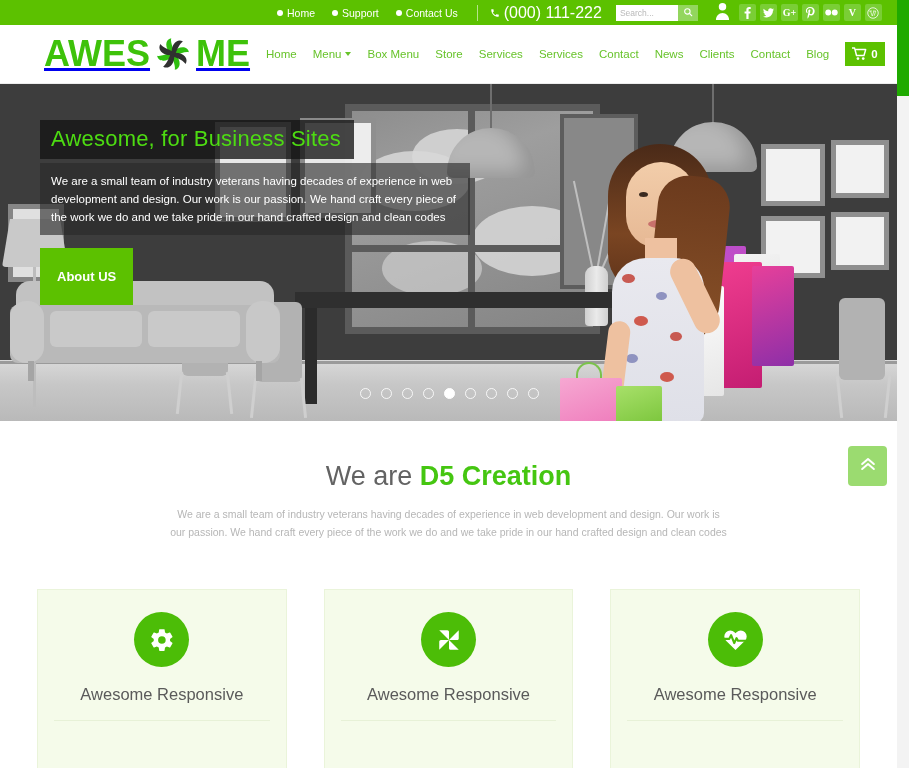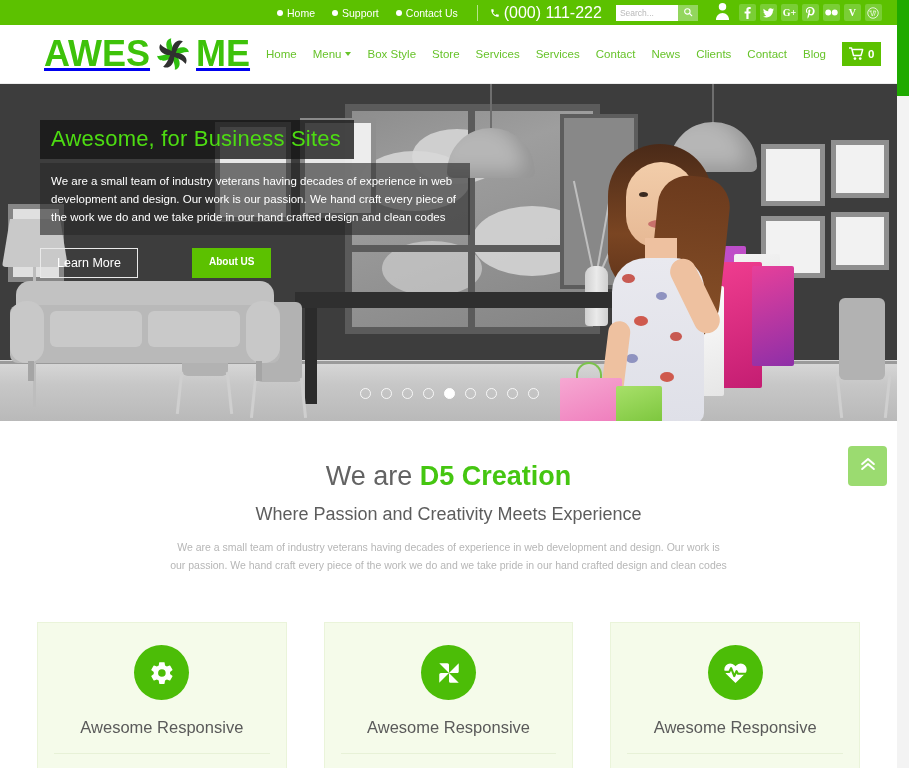--- a/index.html
+++ b/index.html
@@ -218,22 +218,22 @@
   .hero-desc {
     margin-top:4px; background: rgba(40,40,40,.62); color:#ffffff;
     font-size:11.5px; line-height:18px; padding:9px 11px; width:430px;
   }
   .hero-btns { margin-top:13px; display:flex; gap:14px; }
   .btn-outline {
     border:1px solid #e9e9e9; color:#ffffff; font-size:12.5px;
     padding:7px 16px; background:transparent; text-decoration:none;
   }
   .btn-green {
-    background:#5cc100; color:#ffffff; font-size:10px; font-weight:bold;
-    padding:8px 17px; text-decoration:none;margin-left:40px;
+    background:#5cc100; color:#ffffff; font-size:13px; font-weight:bold;
+    padding:21px 17px; text-decoration:none;
   }
   .dots { position:absolute; left:360px; bottom:22px; display:flex; gap:10px; z-index:7; }
   .dot { width:11px; height:11px; border-radius:50%; border:1.5px solid rgba(255,255,255,.85); }
   .dot.active { background:#ffffff; border-color:#ffffff; }
 
   
   .intro { text-align:center; padding: 40px 0 0; background:#ffffff; }
   .intro h1 { font-size:27px; font-weight:normal; color:#636363; }
   .intro h1 .accent { color:#45c611; font-weight:bold; }
   .intro h2 { font-size:18px; font-weight:normal; color:#5d5d5d; margin-top:12px; }
@@ -377,21 +377,21 @@
 
     <nav class="nav">
       <a href="#">
           <span>Home</span>
         </a>
       <a href="#">
           <span>Menu</span>
           <i class="caret"></i>
         </a>
       <a href="#">
-          <span>Box Style</span>
+          <span>Box Menu</span>
         </a>
       <a href="#">
           <span>Store</span>
         </a>
       <a href="#">
           <span>Services</span>
         </a>
       <a href="#">
           <span>Services</span>
         </a>
@@ -520,41 +520,39 @@
         <div class="bag-handle" style="left:64px; top:276px; width:26px; height:20px; border-color:#7ac24a;"></div>
         <div class="bag" style="left:48px; top:292px; width:62px; height:45px; background:linear-gradient(160deg,#f6a8d2,#ef7cbc);"></div>
         <div class="bag" style="left:104px; top:300px; width:46px; height:37px; background:linear-gradient(160deg,#a8e06a,#7cc63d);"></div>
       </div>
     </div>
 
     <div class="hero-text">
       <div class="hero-title">Awesome, for Business Sites</div>
       <div class="hero-desc">We are a small team of industry veterans having decades of experience in web development and design. Our work is our passion. We hand craft every piece of the work we do and we take pride in our hand crafted design and clean codes</div>
       <div class="hero-btns">
-        <a class="btn-outline" href="#">Learn More</a>
         <a class="btn-green" href="#">About US</a>
       </div>
     </div>
 
     <div class="dots">
       <span class="dot"></span>
       <span class="dot"></span>
       <span class="dot"></span>
       <span class="dot"></span>
       <span class="dot active"></span>
       <span class="dot"></span>
       <span class="dot"></span>
       <span class="dot"></span>
       <span class="dot"></span>
     </div>
   </div>
 
   <section class="intro">
     <h1><span>We are </span><span class="accent">D5 Creation</span></h1>
-    <h2>Where Passion and Creativity Meets Experience</h2>
     <p>We are a small team of industry veterans having decades of experience in web development and design. Our work is our passion. We hand craft every piece of the work we do and we take pride in our hand crafted design and clean codes</p>
   </section>
 
   <section class="features">
     <div class="feature">
       <div class="fe-icon">
         <svg width="26" height="26" viewBox="0 0 24 24" fill="#ffffff">
           <path d="M19.4 13c.04-.33.06-.66.06-1s-.02-.67-.06-1l2.1-1.65a.5.5 0 0 0 .12-.64l-2-3.46a.5.5 0 0 0-.6-.22l-2.5 1a7.3 7.3 0 0 0-1.73-1l-.38-2.65A.5.5 0 0 0 13.9 2h-4a.5.5 0 0 0-.5.42l-.38 2.65c-.62.25-1.2.59-1.73 1l-2.5-1a.5.5 0 0 0-.6.22l-2 3.46a.5.5 0 0 0 .12.64L4.42 11c-.04.33-.07.66-.07 1s.03.67.07 1l-2.11 1.65a.5.5 0 0 0-.12.64l2 3.46c.13.22.39.3.6.22l2.5-1c.52.41 1.1.75 1.73 1l.38 2.65c.04.24.25.42.5.42h4c.25 0 .46-.18.5-.42l.38-2.65c.62-.25 1.2-.59 1.73-1l2.5 1c.22.08.47 0 .6-.22l2-3.46a.5.5 0 0 0-.12-.64L19.4 13zM11.9 15.5a3.5 3.5 0 1 1 0-7 3.5 3.5 0 0 1 0 7z"></path>
         </svg>
       </div>

